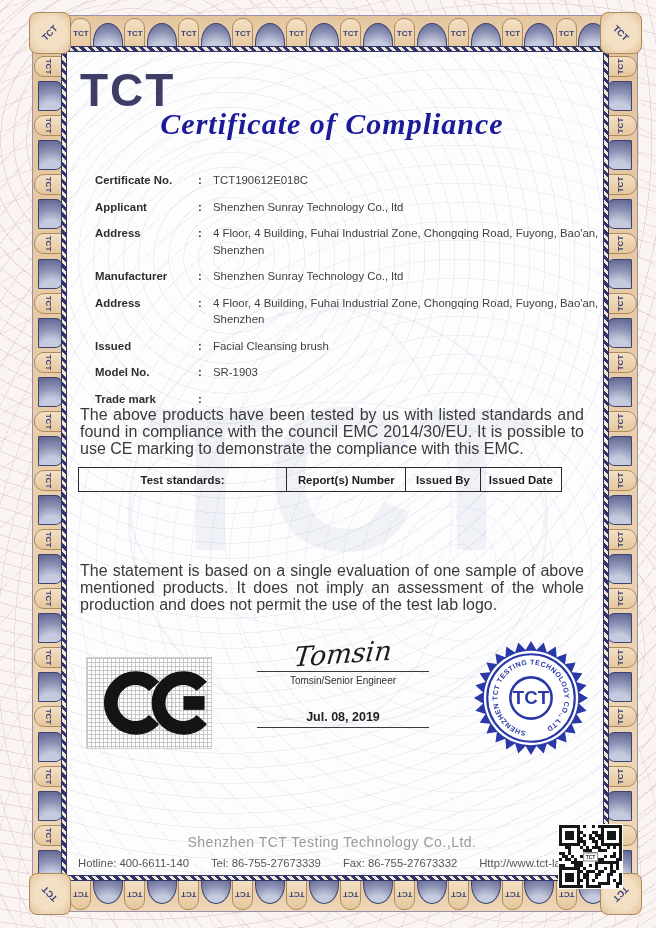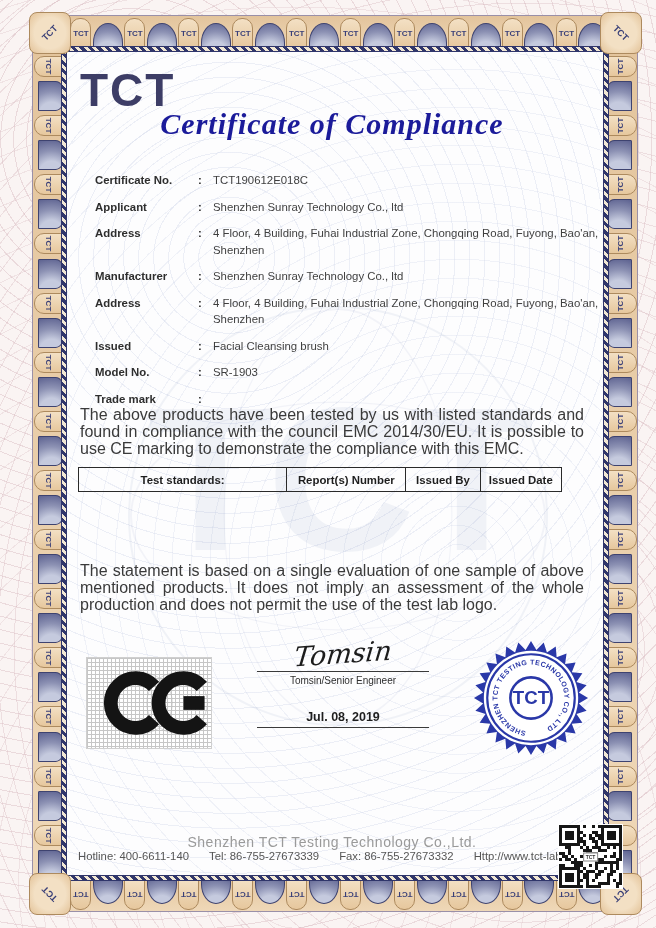--- a/index.html
+++ b/index.html
@@ -156,22 +156,22 @@
   .sig-line { border-bottom:1.3px solid #3a3a3a; margin:0 -6px; }
   .sig-title { font-size:10px; color:#2f2f2f; padding-top:3px; }
   .sig-date { font-size:12.5px; font-weight:bold; color:#1f1f1f; margin-top:24px; padding-bottom:3px; }
 
   .seal { position:absolute; right:-4px; top:0; width:118px; height:118px; }
   .seal svg { width:100%; height:100%; }
 
   
   .footer { position:absolute; left:0; top:783px; width:508px; text-align:center; }
   .footer-company { font-size:14px; color:#9a9a9a; letter-spacing:.5px; }
-  .footer-contacts { font-size:11.3px; color:#555;
-    display:flex; justify-content:space-between; gap:13px; white-space:nowrap; }
+  .footer-contacts { margin-top:7px; font-size:11.3px; color:#555;
+    display:flex; justify-content:flex-start; gap:22px; white-space:nowrap; }
 
   .qr { position:absolute; z-index:6; right:33px; top:824px; width:65px; height:65px;
         background:#fff; padding:1px; }
   .qr-grid { display:grid; grid-template-columns:repeat(21,3px); grid-auto-rows:3px; }
   .qc { width:3px; height:3px; }
   .qc.on { background:#161616; }
   .qr-label { position:absolute; left:50%; top:50%; transform:translate(-50%,-50%);
     background:#fff; font-size:5px; font-weight:bold; color:#333; padding:1px 2px;
     border:1px solid #888; line-height:5px; }
 </style>

